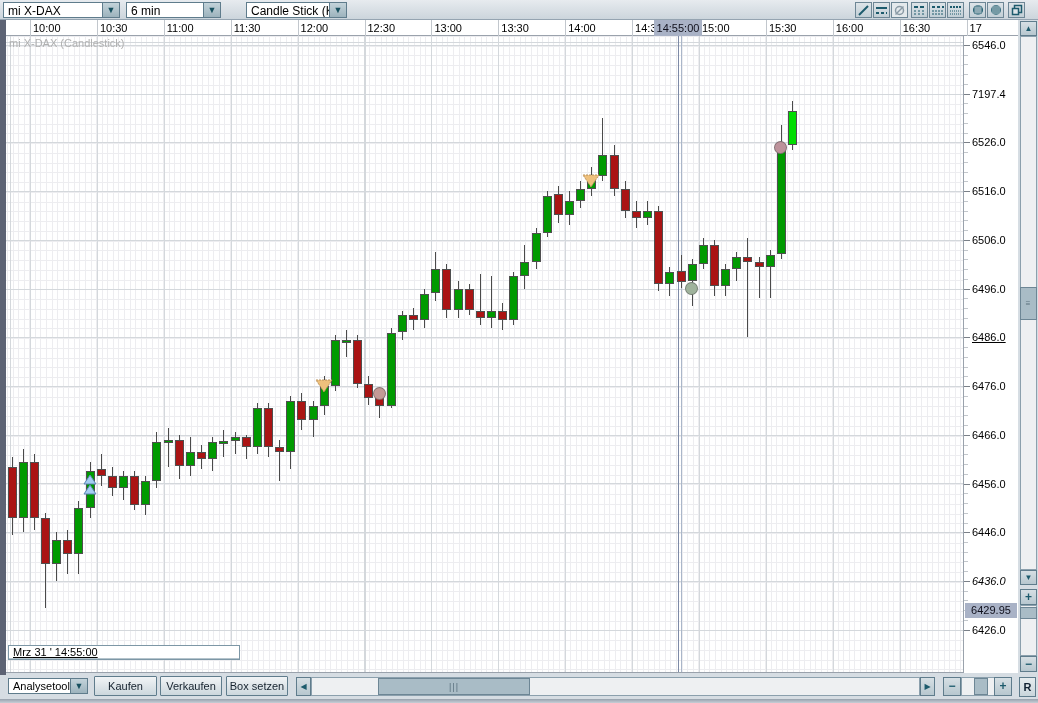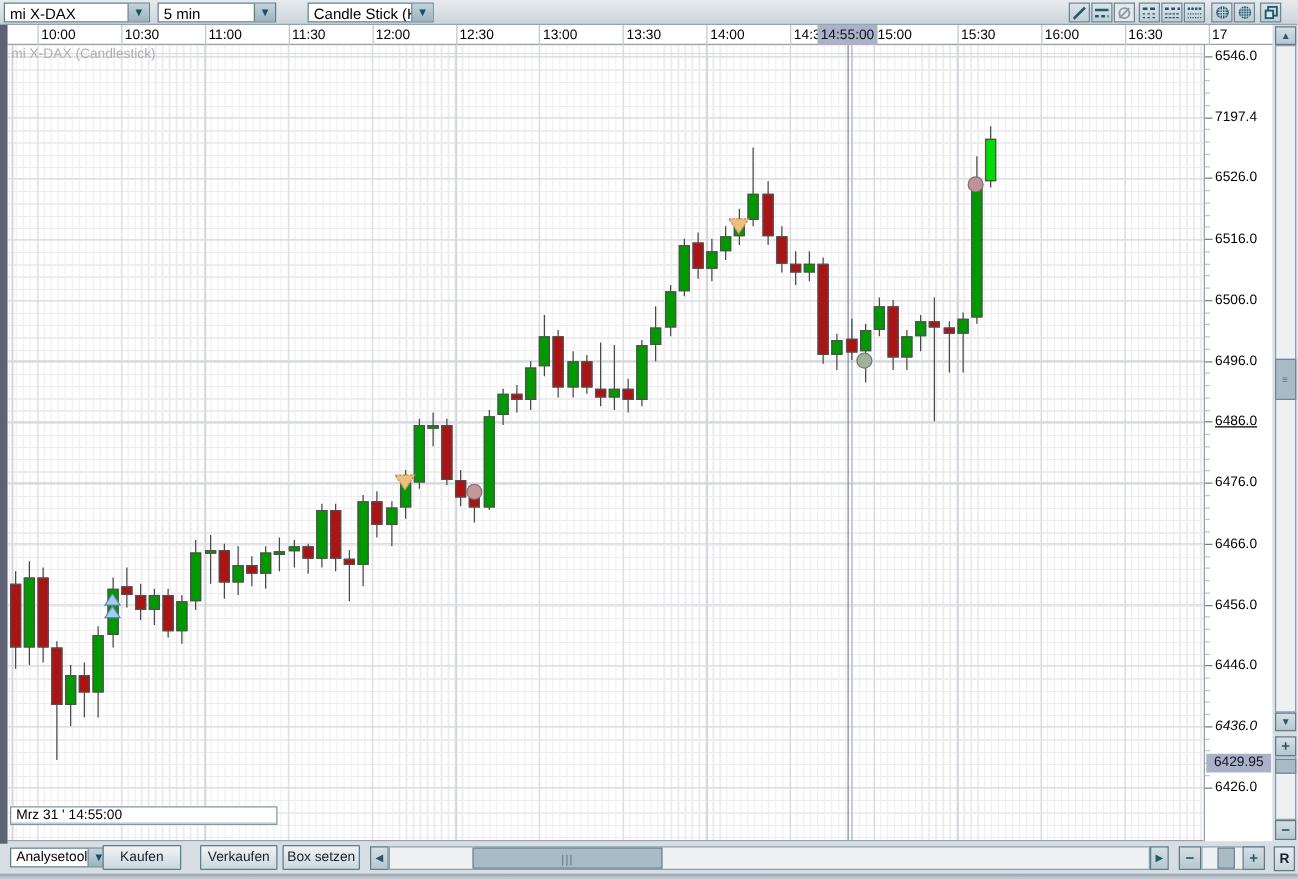--- a/index.html
+++ b/index.html
@@ -36,21 +36,21 @@
              repeating-linear-gradient(to bottom, #ededf0 0 1px, transparent 1px 9.745px);
            background-position: 24px 0, 0 9px, 1px 0, 0 0; }
   .watermark { position:absolute; left:3px; top:1px; color:#b0b0b0; font-size:11px; }
   .crosshair { position:absolute; top:0; width:1px; height:637px; background:#7d8aa6; }
   .crosshair2 { position:absolute; top:0; width:1px; height:637px; background:#aab6c9; }
   .wick { position:absolute; width:1px; background:#4a4a4a; }
   .cbody { position:absolute; width:9px; border:1px solid #4f4f4f; }
   .mkcircle { position:absolute; width:13px; height:13px; border-radius:50%; border:1px solid rgba(80,80,80,.55); }
 
   
-  .infobox { position:absolute; left:8px; top:645px; width:214px; background:#fff; border:1px solid #7d97a6; }
+  .infobox { position:absolute; left:8px; top:645px; width:232px; background:#fff; border:1px solid #7d97a6;text-decoration:underline; }
   .infobox .row { height:13px; line-height:13px; padding-left:4px; white-space:nowrap; font-size:11px; color:#000; }
   .infobox .row:first-child { border-bottom:1px solid #b5c4cc; }
 
   
   .priceaxis { position:absolute; left:963px; top:36px; width:55px; height:637px; background:#fff; border-left:1px solid #9aa2ac; }
   .ptickmaj { position:absolute; left:0; width:6px; height:1px; background:#7a8088; }
   .ptickmin { position:absolute; left:0; width:4px; height:1px; background:#c3c7cc; }
   .plabel { position:absolute; left:8px; font-size:11px; color:#000; }
   .pbadge { position:absolute; left:1px; top:567px; width:52px; height:15px; background:#a9b2c6;
             color:#10101c; text-align:center; line-height:15px; font-size:11px; }
@@ -76,21 +76,21 @@
 <body>
 
 <div id="win">
 
   <div class="topbar">
     <div class="combo" style="left:3px;width:117px;">
       <div class="cfield" style="width:98px;">mi X-DAX</div>
       <div class="cbtn">▼</div>
     </div>
     <div class="combo" style="left:126px;width:95px;">
-      <div class="cfield" style="width:76px;">5 min</div>
+      <div class="cfield" style="width:76px;">6 min</div>
       <div class="cbtn">▼</div>
     </div>
     <div class="combo" style="left:246px;width:101px;">
       <div class="cfield" style="width:82px;">Candle Stick (Kerze</div>
       <div class="cbtn">▼</div>
     </div>
 
     <div class="tbtn" style="left:855px;">
       <svg width="11" height="11">
           <line x1="1" y1="10" x2="10" y2="1" stroke="#1d5b6d" stroke-width="2"></line>
@@ -443,21 +443,21 @@
   <div class="thumb" style="left:1020px;top:607px;width:17px;height:12px;"></div>
   <div class="sbtn" style="left:1020px;top:656px;width:17px;height:16px;line-height:14px;font-size:12px;font-weight:bold;"><span>−</span></div>
 
   <div class="leftframe"></div>
 
   <div class="bottombar">
     <div class="combo" style="left:8px;top:3px;width:80px;">
       <div class="cfield" style="width:61px;font-size:11px;">Analysetool</div>
       <div class="cbtn">▼</div>
     </div>
-    <div class="btn" style="left:82px;width:63px;">Kaufen</div>
+    <div class="btn" style="left:94px;width:63px;">Kaufen</div>
     <div class="btn" style="left:160px;width:62px;">Verkaufen</div>
     <div class="btn" style="left:226px;width:62px;">Box setzen</div>
 
     <div class="sbtn" style="left:296px;top:2px;width:15px;height:19px;line-height:18px;font-size:8px;"><span>◀</span></div>
     <div class="track" style="left:311px;top:2px;width:609px;height:19px;"></div>
     <div class="thumb" style="left:378px;top:3px;width:152px;height:17px;font-size:9px;">|||</div>
     <div class="sbtn" style="left:920px;top:2px;width:15px;height:19px;line-height:18px;font-size:8px;"><span>▶</span></div>
 
     <div class="sbtn" style="left:943px;top:2px;width:18px;height:19px;line-height:17px;font-size:12px;font-weight:bold;"><span>−</span></div>
     <div class="track" style="left:961px;top:2px;width:51px;height:19px;"></div>

